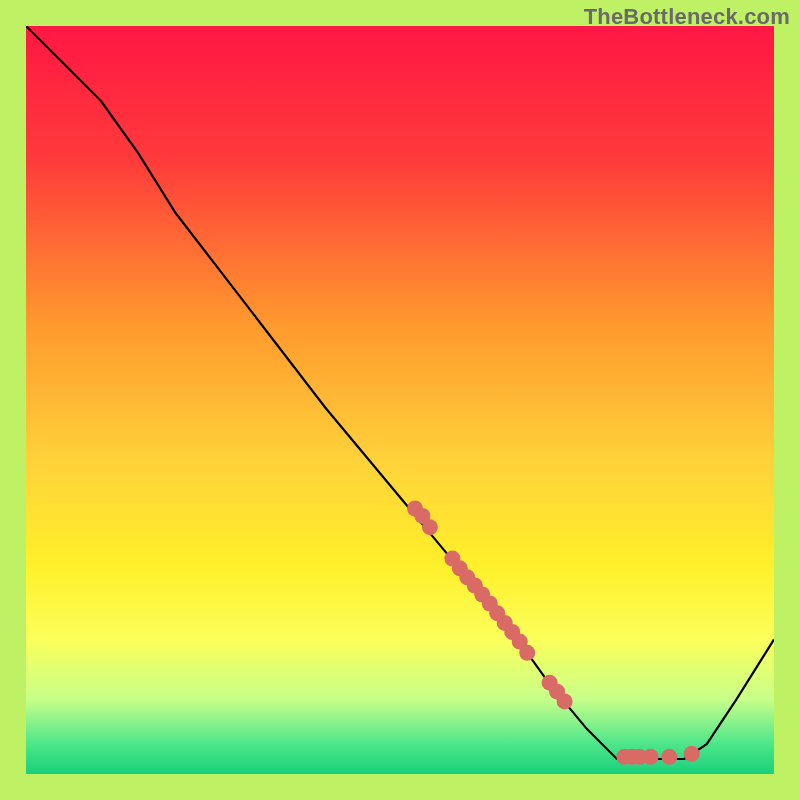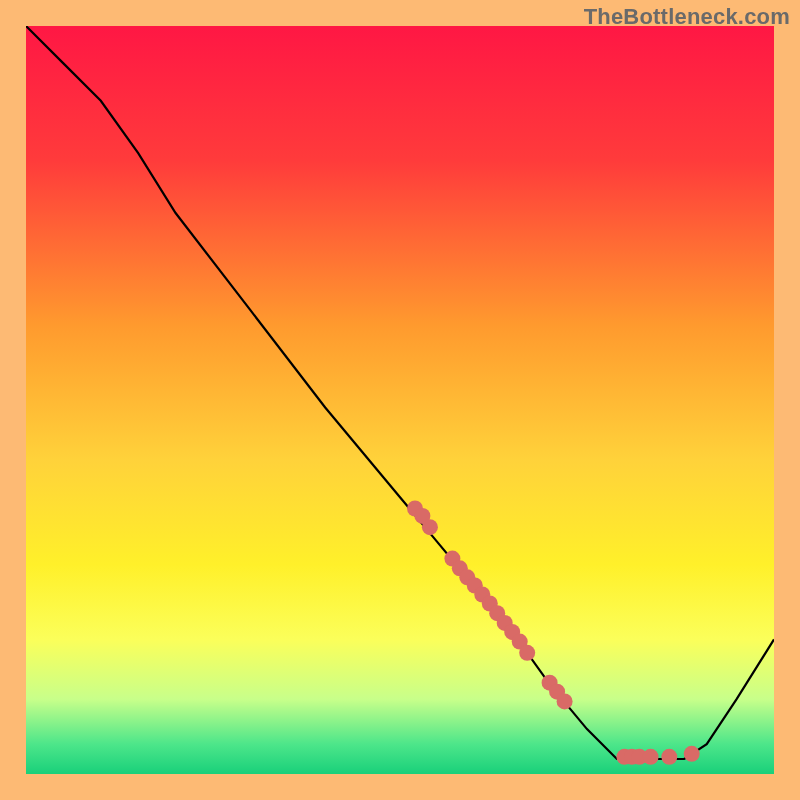--- a/index.html
+++ b/index.html
@@ -6,21 +6,21 @@
     margin: 0;
     padding: 0;
     width: 800px;
     height: 800px;
     overflow: hidden;
     background: #000;
   }
   .outer {
     width: 800px;
     height: 800px;
-    background: #fdba74;
+    background: #bef264;
     position: relative;
     text-align: center;
   }
   .plot {
     position: absolute;
     left: 26px;
     top: 26px;
     width: 748px;
     height: 748px;
   }

